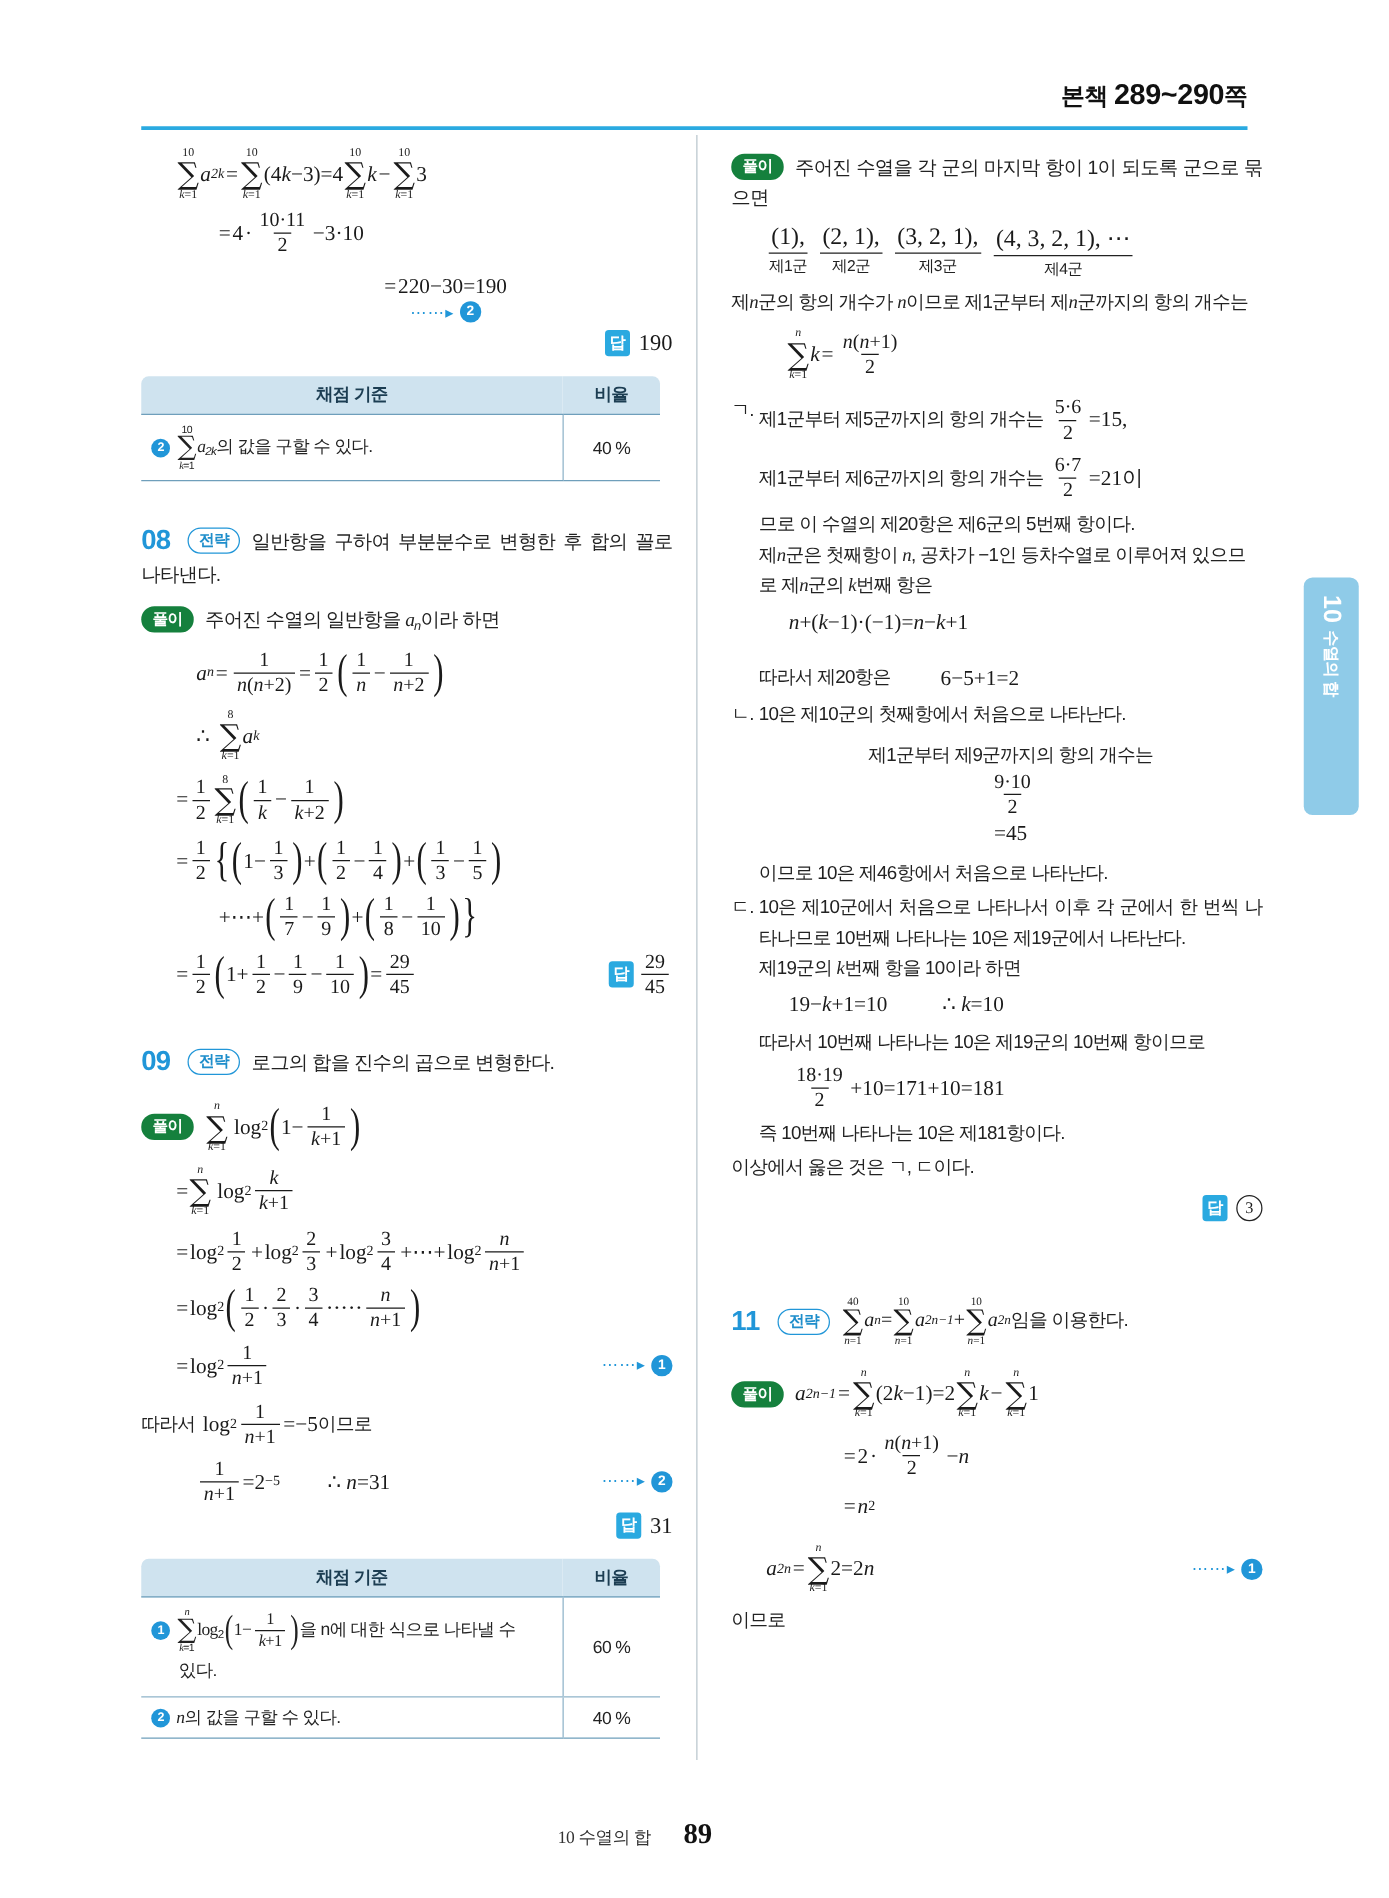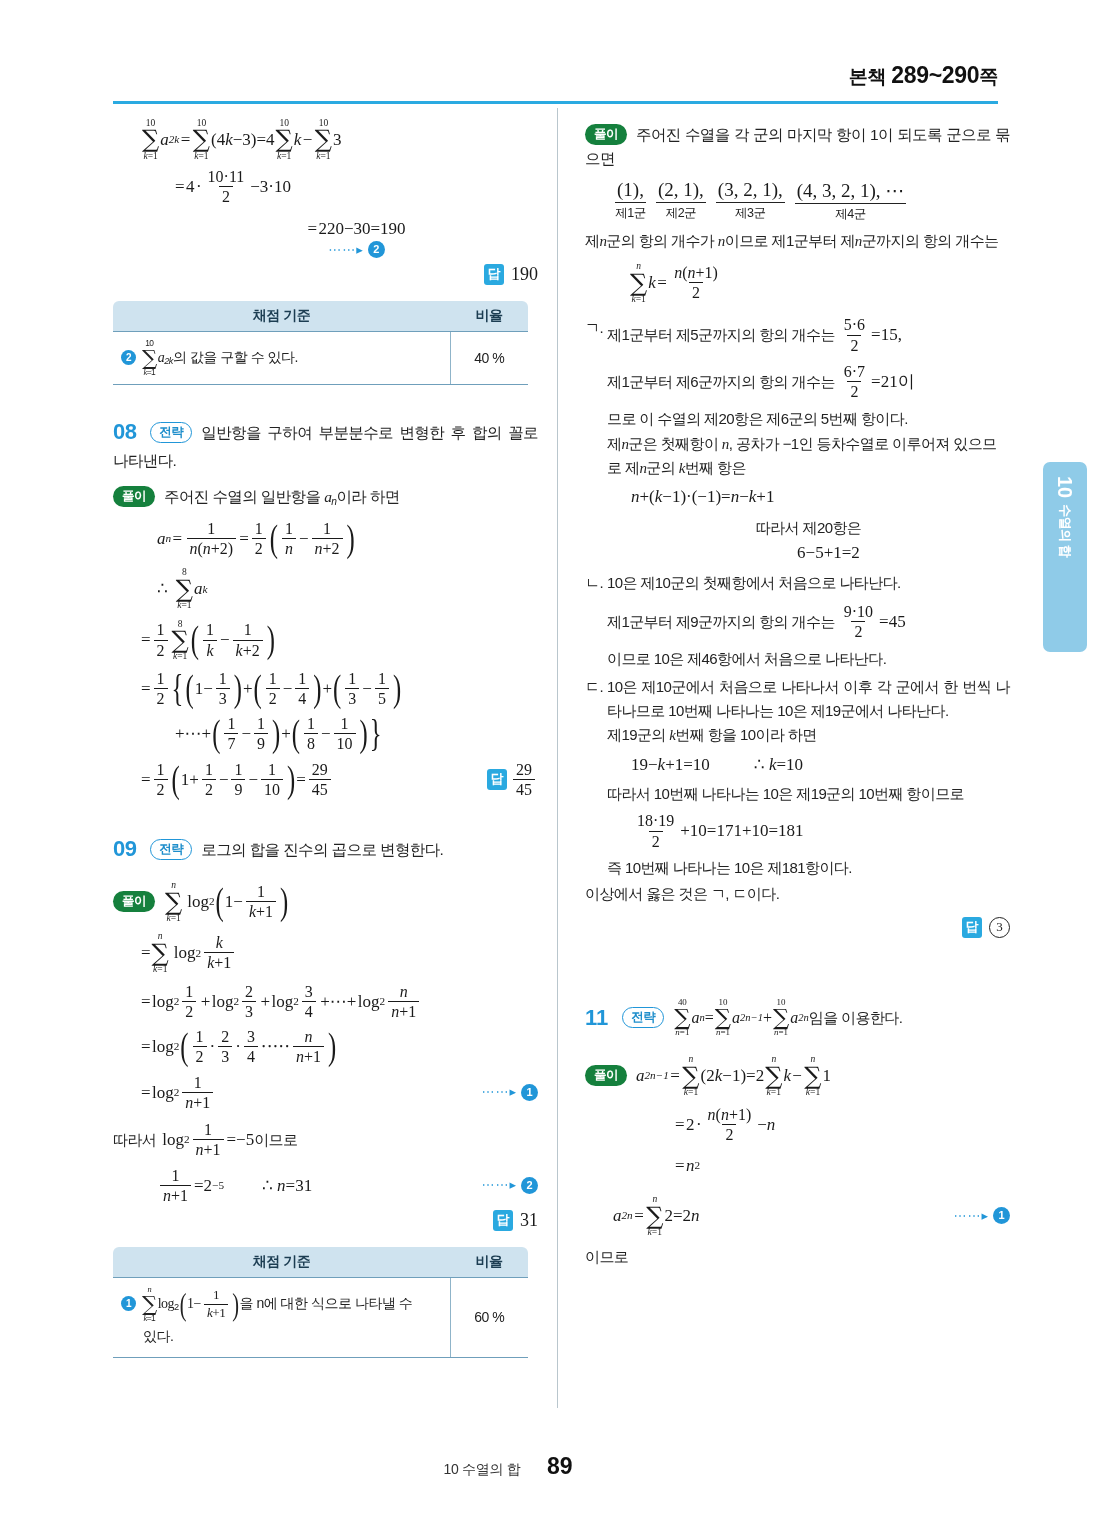--- a/index.html
+++ b/index.html
@@ -48,21 +48,21 @@
     padding-left:14px; box-sizing:border-box;
     font-family:"Liberation Sans","DejaVu Sans",sans-serif;
     color:#ffffff;
   }
   .side-tab-num{ font-size:20px; font-weight:bold; }
   .side-tab-label{ font-size:13px; font-weight:bold; letter-spacing:-0.5px; }
   
   .page-footer{
     position:absolute; left:0; right:0; bottom:38px;
     text-align:center; padding-right:95px;
-    font-family:Liberation Sans, sans-serif;
+    font-family:Liberation Serif, serif;
   }
   .footer-chapter{ font-size:14px; color:#333; letter-spacing:-0.3px; }
   .footer-page{ font-size:23px; font-weight:bold; color:#111; margin-left:22px; }
   
   .prob{ margin-bottom:4px; }
   .prob-head{
     display:block; line-height:1.55;
     font-family:"Liberation Sans","DejaVu Sans",sans-serif;
     font-size:15.5px; letter-spacing:-0.6px; color:#222;
     text-align:justify;
@@ -600,20 +600,26 @@
                 <span class="sig">∑</span>
                 <span class="lim"><span class="mi">k</span>=1</span>
               </span><span style="font-family:'Liberation Serif',serif;">log</span><span class="subn">2</span><span class="paren" style="font-family:'Liberation Serif',serif;"><span class="pbig">(</span></span><span style="font-family:'Liberation Serif',serif;">1−</span><span class="frac" style="font-family:'Liberation Serif',serif;">
                 <span class="num">1</span>
                 <span class="den"><span class="mi">k</span>+1</span>
               </span><span class="paren" style="font-family:'Liberation Serif',serif;"><span class="pbig">)</span></span><span>을 n에 대한 식으로 나타낼 수</span><br>
           <span style="margin-left:22px;">있다.</span>
         </td>
         <td class="rate">60 %</td>
       </tr>
+      <tr>
+        <td>
+          <span class="bulletnum">2</span><span class="mi">n</span>의 값을 구할 수 있다.
+        </td>
+        <td class="rate">40 %</td>
+      </tr>
     </tbody>
       </table>
   </div>
 </div>
 
 <div class="col col-right">
 
   <div class="prob">
     <div class="prob-head" style="margin-top:11px;">
       <span class="badge-solution">풀이</span><span>주어진 수열을 각 군의 마지막 항이 1이 되도록 군으로 묶으면</span>
@@ -673,32 +679,32 @@
               <span class="num">6·7</span>
               <span class="den">2</span>
             </span>
           <span>=21이</span>
         </span>
         <div class="ktext" style="margin-top:7px;">므로 이 수열의 제20항은 제6군의 5번째 항이다.</div>
         <div class="ktext">제<span class="mi">n</span>군은 첫째항이 <span class="mi">n</span>, 공차가 −1인 등차수열로 이루어져 있으므로 제<span class="mi">n</span>군의 <span class="mi">k</span>번째 항은</div>
         <div class="mline" style="margin-top:4px;margin-left:24px;">
           <span class="mi">n</span>+(<span class="mi">k</span>−1)·(−1)=<span class="mi">n</span>−<span class="mi">k</span>+1
         </div>
-        <div class="mline" style="margin-top:6px;flex-direction:column;">
+        <div class="mline" style="margin-top:19px;">
           <span class="ktext">따라서 제20항은</span>
           <span style="margin-left:40px;">6−5+1=2</span>
         </div>
       </span>
     </div>
 
     <div class="hang" style="margin-top:5px;">
       <span class="mark ktext">ㄴ.</span>
       <span class="body">
         <div class="ktext">10은 제10군의 첫째항에서 처음으로 나타난다.</div>
-        <span class="mline" style="margin-top:8px;">
+        <span class="mline" style="margin-top:8px;flex-direction:column;">
           <span class="ktext">제1군부터 제9군까지의 항의 개수는</span>
           <span class="frac" style="margin-left:6px;">
               <span class="num">9·10</span>
               <span class="den">2</span>
             </span>
           <span>=45</span>
         </span>
         <div class="ktext" style="margin-top:7px;">이므로 10은 제46항에서 처음으로 나타난다.</div>
       </span>
     </div>

